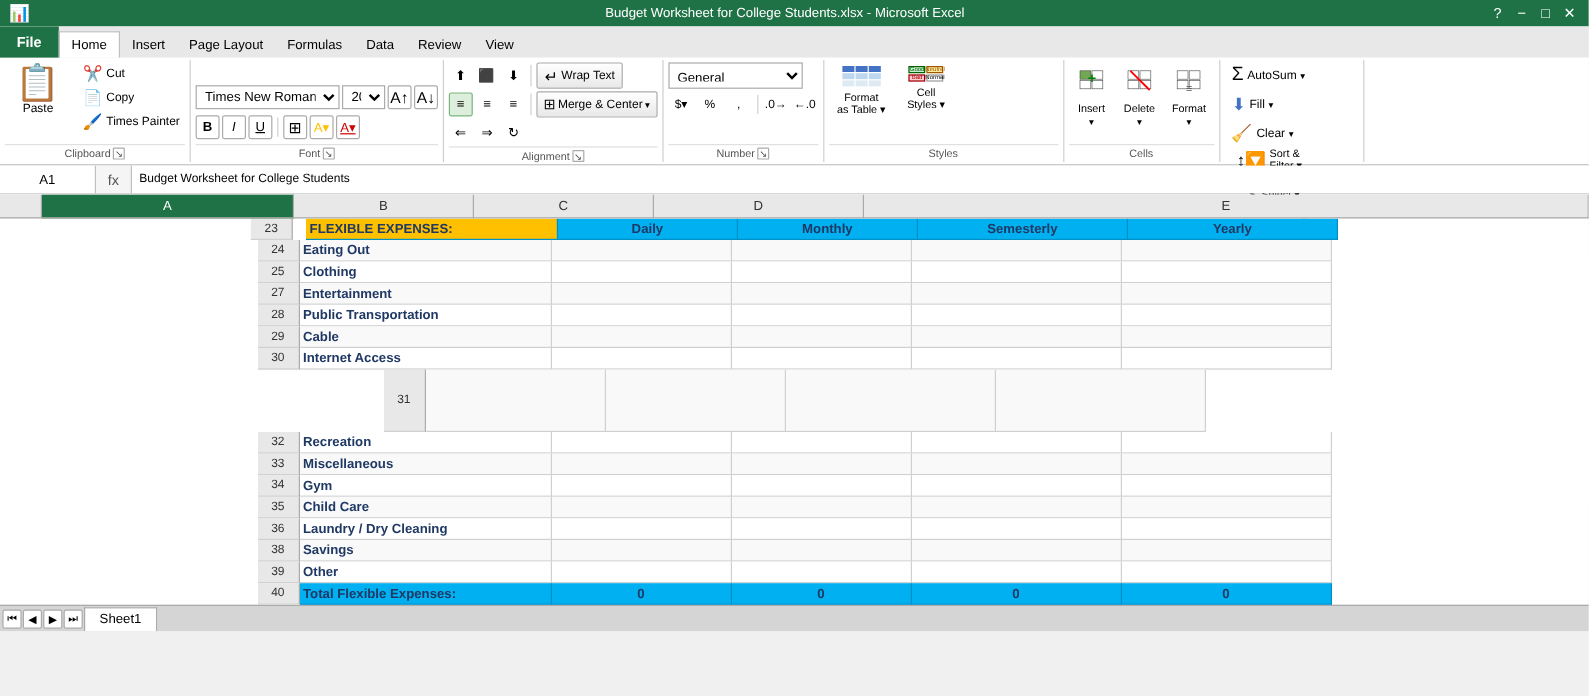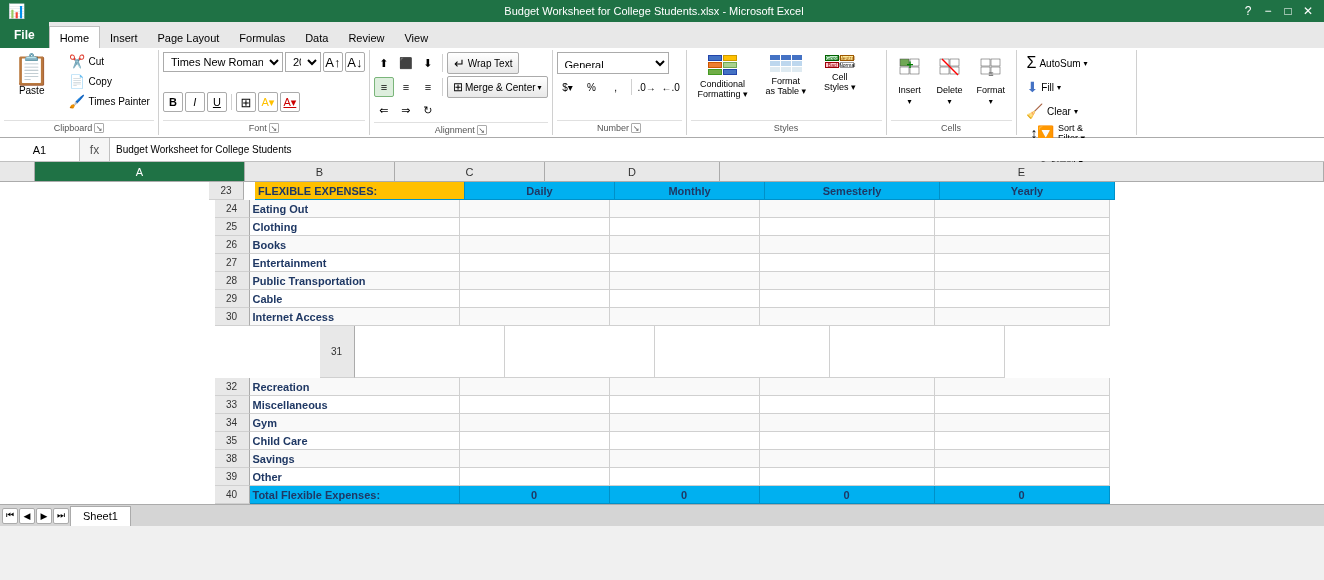--- a/index.html
+++ b/index.html
@@ -479,21 +479,21 @@
         </div>
       </div>
     </div>
     <div class="ribbon-group-label">
       <span>Clipboard</span>
       <div class="expand-btn">↘</div>
     </div>
   </div>
 
   <div class="ribbon-group" style="min-width:190px; padding:2px 4px;">
-    <div class="ribbon-group-content" style="flex-direction:column; gap:18px;">
+    <div class="ribbon-group-content" style="flex-direction:column; gap:3px;justify-content:flex-end;">
       <div class="font-row">
         <select class="font-select">
           <option>Times New Roman</option>
         </select>
         <select class="size-select">
           <option>20</option>
         </select>
         <button class="format-btn" style="font-size:13px;">A↑</button>
         <button class="format-btn" style="font-size:13px;">A↓</button>
       </div>
@@ -564,38 +564,20 @@
     </div>
     <div class="ribbon-group-label">
       <span>Number</span>
       <div class="expand-btn">↘</div>
     </div>
   </div>
 
   <div class="ribbon-group" style="min-width:200px; padding:2px 4px;">
     <div class="ribbon-group-content" style="gap:4px;">
 
-      <div class="styles-icon-btn">
-        <div style="display:flex; flex-direction:column; gap:1px; margin-bottom:2px;">
-          <div style="display:flex; gap:1px;">
-            <div style="width:14px;height:6px;background:#4472c4;border:1px solid #2244aa;"></div>
-            <div style="width:14px;height:6px;background:#ffc000;border:1px solid #cc9900;"></div>
-          </div>
-          <div style="display:flex; gap:1px;">
-            <div style="width:14px;height:6px;background:#ed7d31;border:1px solid #cc5500;"></div>
-            <div style="width:14px;height:6px;background:#a9d18e;border:1px solid #70a855;"></div>
-          </div>
-          <div style="display:flex; gap:1px;">
-            <div style="width:14px;height:6px;background:#70ad47;border:1px solid #449922;"></div>
-            <div style="width:14px;height:6px;background:#4472c4;border:1px solid #2244aa;"></div>
-          </div>
-        </div>
-        <span style="font-size:9px; text-align:center; white-space:pre-line;">Conditional
-Formatting ▾</span>
-      </div>
 
       <div class="styles-icon-btn">
         <div style="display:flex; flex-direction:column; gap:1px; margin-bottom:2px;">
           <div style="display:flex; gap:1px;">
             <div style="width:10px;height:5px;background:#4472c4;"></div>
             <div style="width:10px;height:5px;background:#4472c4;"></div>
             <div style="width:10px;height:5px;background:#4472c4;"></div>
           </div>
           <div style="display:flex; gap:1px;">
             <div style="width:10px;height:5px;background:#bdd7ee;"></div>
@@ -754,28 +736,20 @@
     </div>
     <div class="sheet-row data-row row-h-normal">
       <div class="row-num">25</div>
       <div class="cell cell-a">Clothing</div>
       <div class="cell cell-b"></div>
       <div class="cell cell-c"></div>
       <div class="cell cell-d"></div>
       <div class="cell cell-e"></div>
     </div>
     <div class="sheet-row data-row row-h-normal">
-      <div class="row-num">26</div>
-      <div class="cell cell-a">Books</div>
-      <div class="cell cell-b"></div>
-      <div class="cell cell-c"></div>
-      <div class="cell cell-d"></div>
-      <div class="cell cell-e"></div>
-    </div>
-    <div class="sheet-row data-row row-h-normal">
       <div class="row-num">27</div>
       <div class="cell cell-a">Entertainment</div>
       <div class="cell cell-b"></div>
       <div class="cell cell-c"></div>
       <div class="cell cell-d"></div>
       <div class="cell cell-e"></div>
     </div>
     <div class="sheet-row data-row row-h-normal">
       <div class="row-num">28</div>
       <div class="cell cell-a">Public Transportation</div>
@@ -828,20 +802,28 @@
       <div class="row-num">34</div>
       <div class="cell cell-a">Gym</div>
       <div class="cell cell-b"></div>
       <div class="cell cell-c"></div>
       <div class="cell cell-d"></div>
       <div class="cell cell-e"></div>
     </div>
     <div class="sheet-row data-row row-h-normal">
       <div class="row-num">35</div>
       <div class="cell cell-a">Child Care</div>
+      <div class="cell cell-b"></div>
+      <div class="cell cell-c"></div>
+      <div class="cell cell-d"></div>
+      <div class="cell cell-e"></div>
+    </div>
+    <div class="sheet-row data-row row-h-normal">
+      <div class="row-num">36</div>
+      <div class="cell cell-a">Laundry / Dry Cleaning</div>
       <div class="cell cell-b"></div>
       <div class="cell cell-c"></div>
       <div class="cell cell-d"></div>
       <div class="cell cell-e"></div>
     </div>
     <div class="sheet-row data-row row-h-normal">
       <div class="row-num">38</div>
       <div class="cell cell-a">Savings</div>
       <div class="cell cell-b"></div>
       <div class="cell cell-c"></div>

